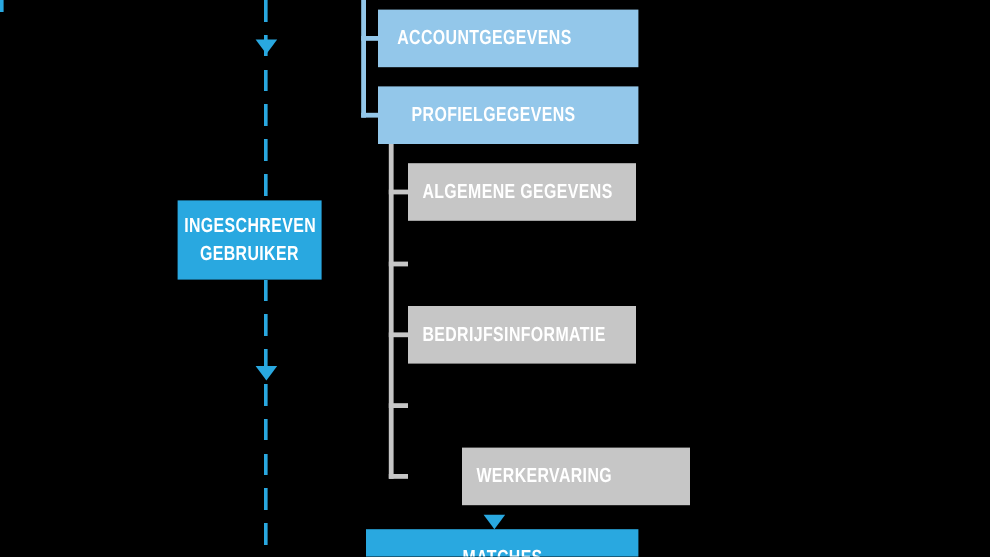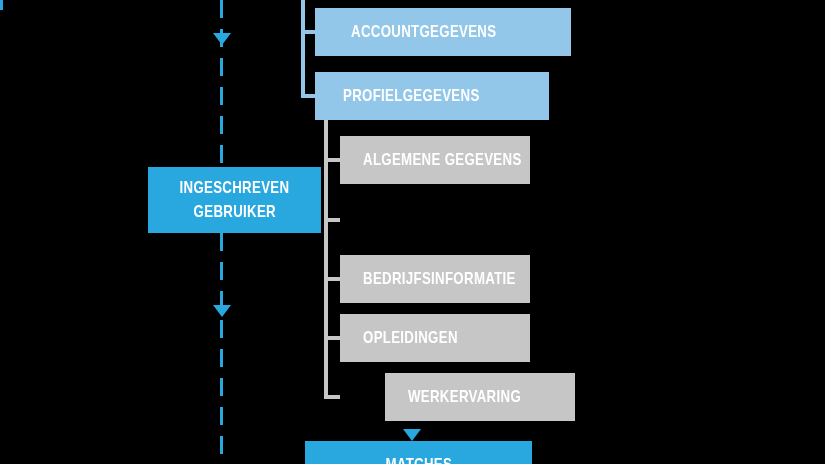--- a/index.html
+++ b/index.html
@@ -31,27 +31,27 @@
     white-space:nowrap;
     transform:scaleX(.78);
     transform-origin:0 50%;
   }
   .node.centered{justify-content:center;text-align:center;}
   .node.centered .label{transform-origin:50% 50%;}
   .node.bright{background:var(--primary-blue);}
   .node.light{background:var(--light-blue);}
   .node.gray{background:var(--gray);}
 
-  .user-node{left:148px;top:167px;width:173px;height:66px;flex-direction:column;justify-content:center;}
+  .user-node{left:148px;top:167px;width:120px;height:66px;flex-direction:column;justify-content:center;}
   .user-node .label{line-height:24px;transform-origin:50% 50%;}
 
-  .account-node{left:315px;top:8px;width:256px;height:48px;padding-left:36px;}
-  .profile-node{left:315px;top:72px;width:234px;height:48px;padding-left:28px;}
+  .account-node{left:315px;top:8px;width:217px;height:48px;padding-left:16px;}
+  .profile-node{left:315px;top:72px;width:217px;height:48px;padding-left:28px;}
 
-  .child-node{left:340px;width:190px;height:48px;padding-left:23px;}
+  .child-node{left:340px;width:190px;height:48px;padding-left:12px;}
   .child-0{top:136px;}
   .child-1{top:196px;}
   .child-2{top:255px;}
   .child-3{top:314px;}
   .child-4{top:373px;margin-left:45px;}
 
   .matches-node{left:305px;top:441px;width:227px;height:48px;}
 
   
   .dash-v{
@@ -122,23 +122,20 @@
   <div class="branch gray-branch gray-branch-2"></div>
   <div class="branch gray-branch gray-branch-3"></div>
   <div class="branch gray-branch gray-branch-4"></div>
 
   <div class="node gray child-node child-0">
     <span class="label">ALGEMENE GEGEVENS</span>
   </div>
   <div class="node gray child-node child-2">
     <span class="label">BEDRIJFSINFORMATIE</span>
   </div>
-  <div class="node gray child-node child-3">
-    <span class="label">OPLEIDINGEN</span>
-  </div>
   <div class="node gray child-node child-4">
     <span class="label">WERKERVARING</span>
   </div>
 
   <div class="match-stem"></div>
   <div class="arrowhead arrow-3"></div>
   <div class="node bright centered matches-node">
     <span class="label">MATCHES</span>
   </div>
 

